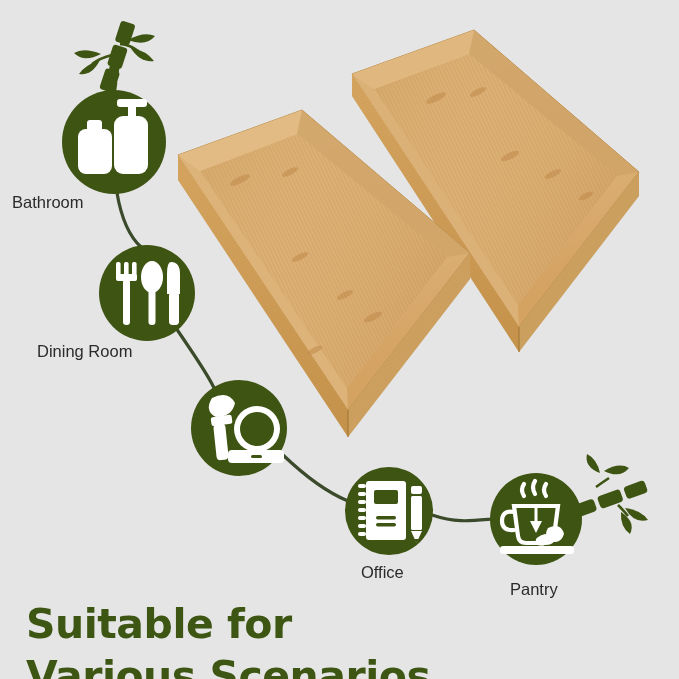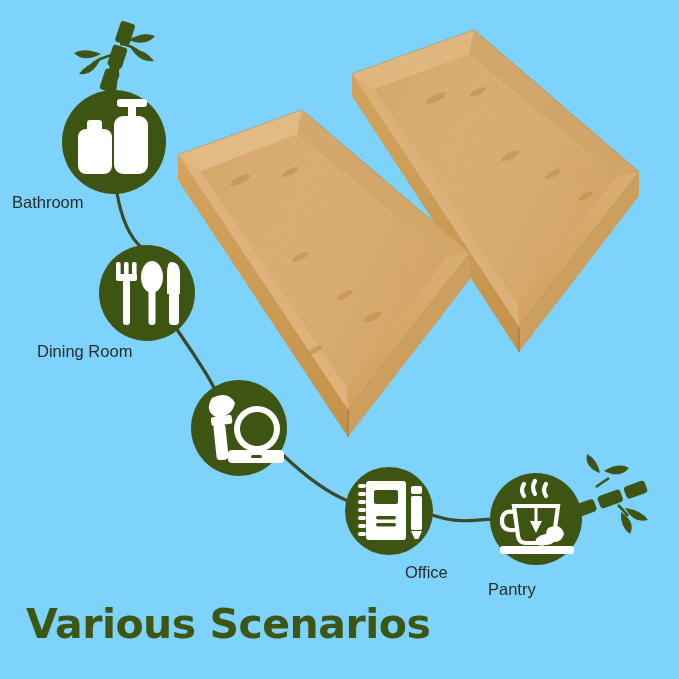--- a/index.html
+++ b/index.html
@@ -5,21 +5,21 @@
   html, body {
     margin: 0;
     padding: 0;
     background: #ffffff;
   }
   #stage {
     position: relative;
     width: 679px;
     height: 679px;
     overflow: hidden;
-    background: #7dd3fc;
+    background: #e5e5e5;
     font-family: "Liberation Sans", sans-serif;
   }
   .layer {
     position: absolute;
     left: 0;
     top: 0;
     width: 679px;
     height: 679px;
   }
   
@@ -298,20 +298,21 @@
       <path d="M625 508 q16 2 23 12 q-14 4 -23 -12 z"></path>
       <path d="M621 512 q-1 15 9 22 q6 -12 -9 -22 z"></path>
 
       <path d="M596 487 q7 -5 13 -9" stroke="#3e5412" stroke-width="2.6" fill="none"></path>
       <path d="M618 505 q6 6 10 11" stroke="#3e5412" stroke-width="2.6" fill="none"></path>
     </g>
   </svg>
 
   <div class="node-label" style="left:12px;  top:193px;">Bathroom</div>
   <div class="node-label" style="left:37px;  top:342px;">Dining Room</div>
-  <div class="node-label" style="left:361px; top:563px;margin-left:44px;">Office</div>
-  <div class="node-label" style="left:488px; top:580px;">Pantry</div>
+  <div class="node-label" style="left:361px; top:563px;">Office</div>
+  <div class="node-label" style="left:510px; top:580px;">Pantry</div>
 
   <div class="headline">
+    <span>Suitable for</span>
     <span class="l2">Various Scenarios</span>
   </div>
 
 </div>
 
 </body></html>

